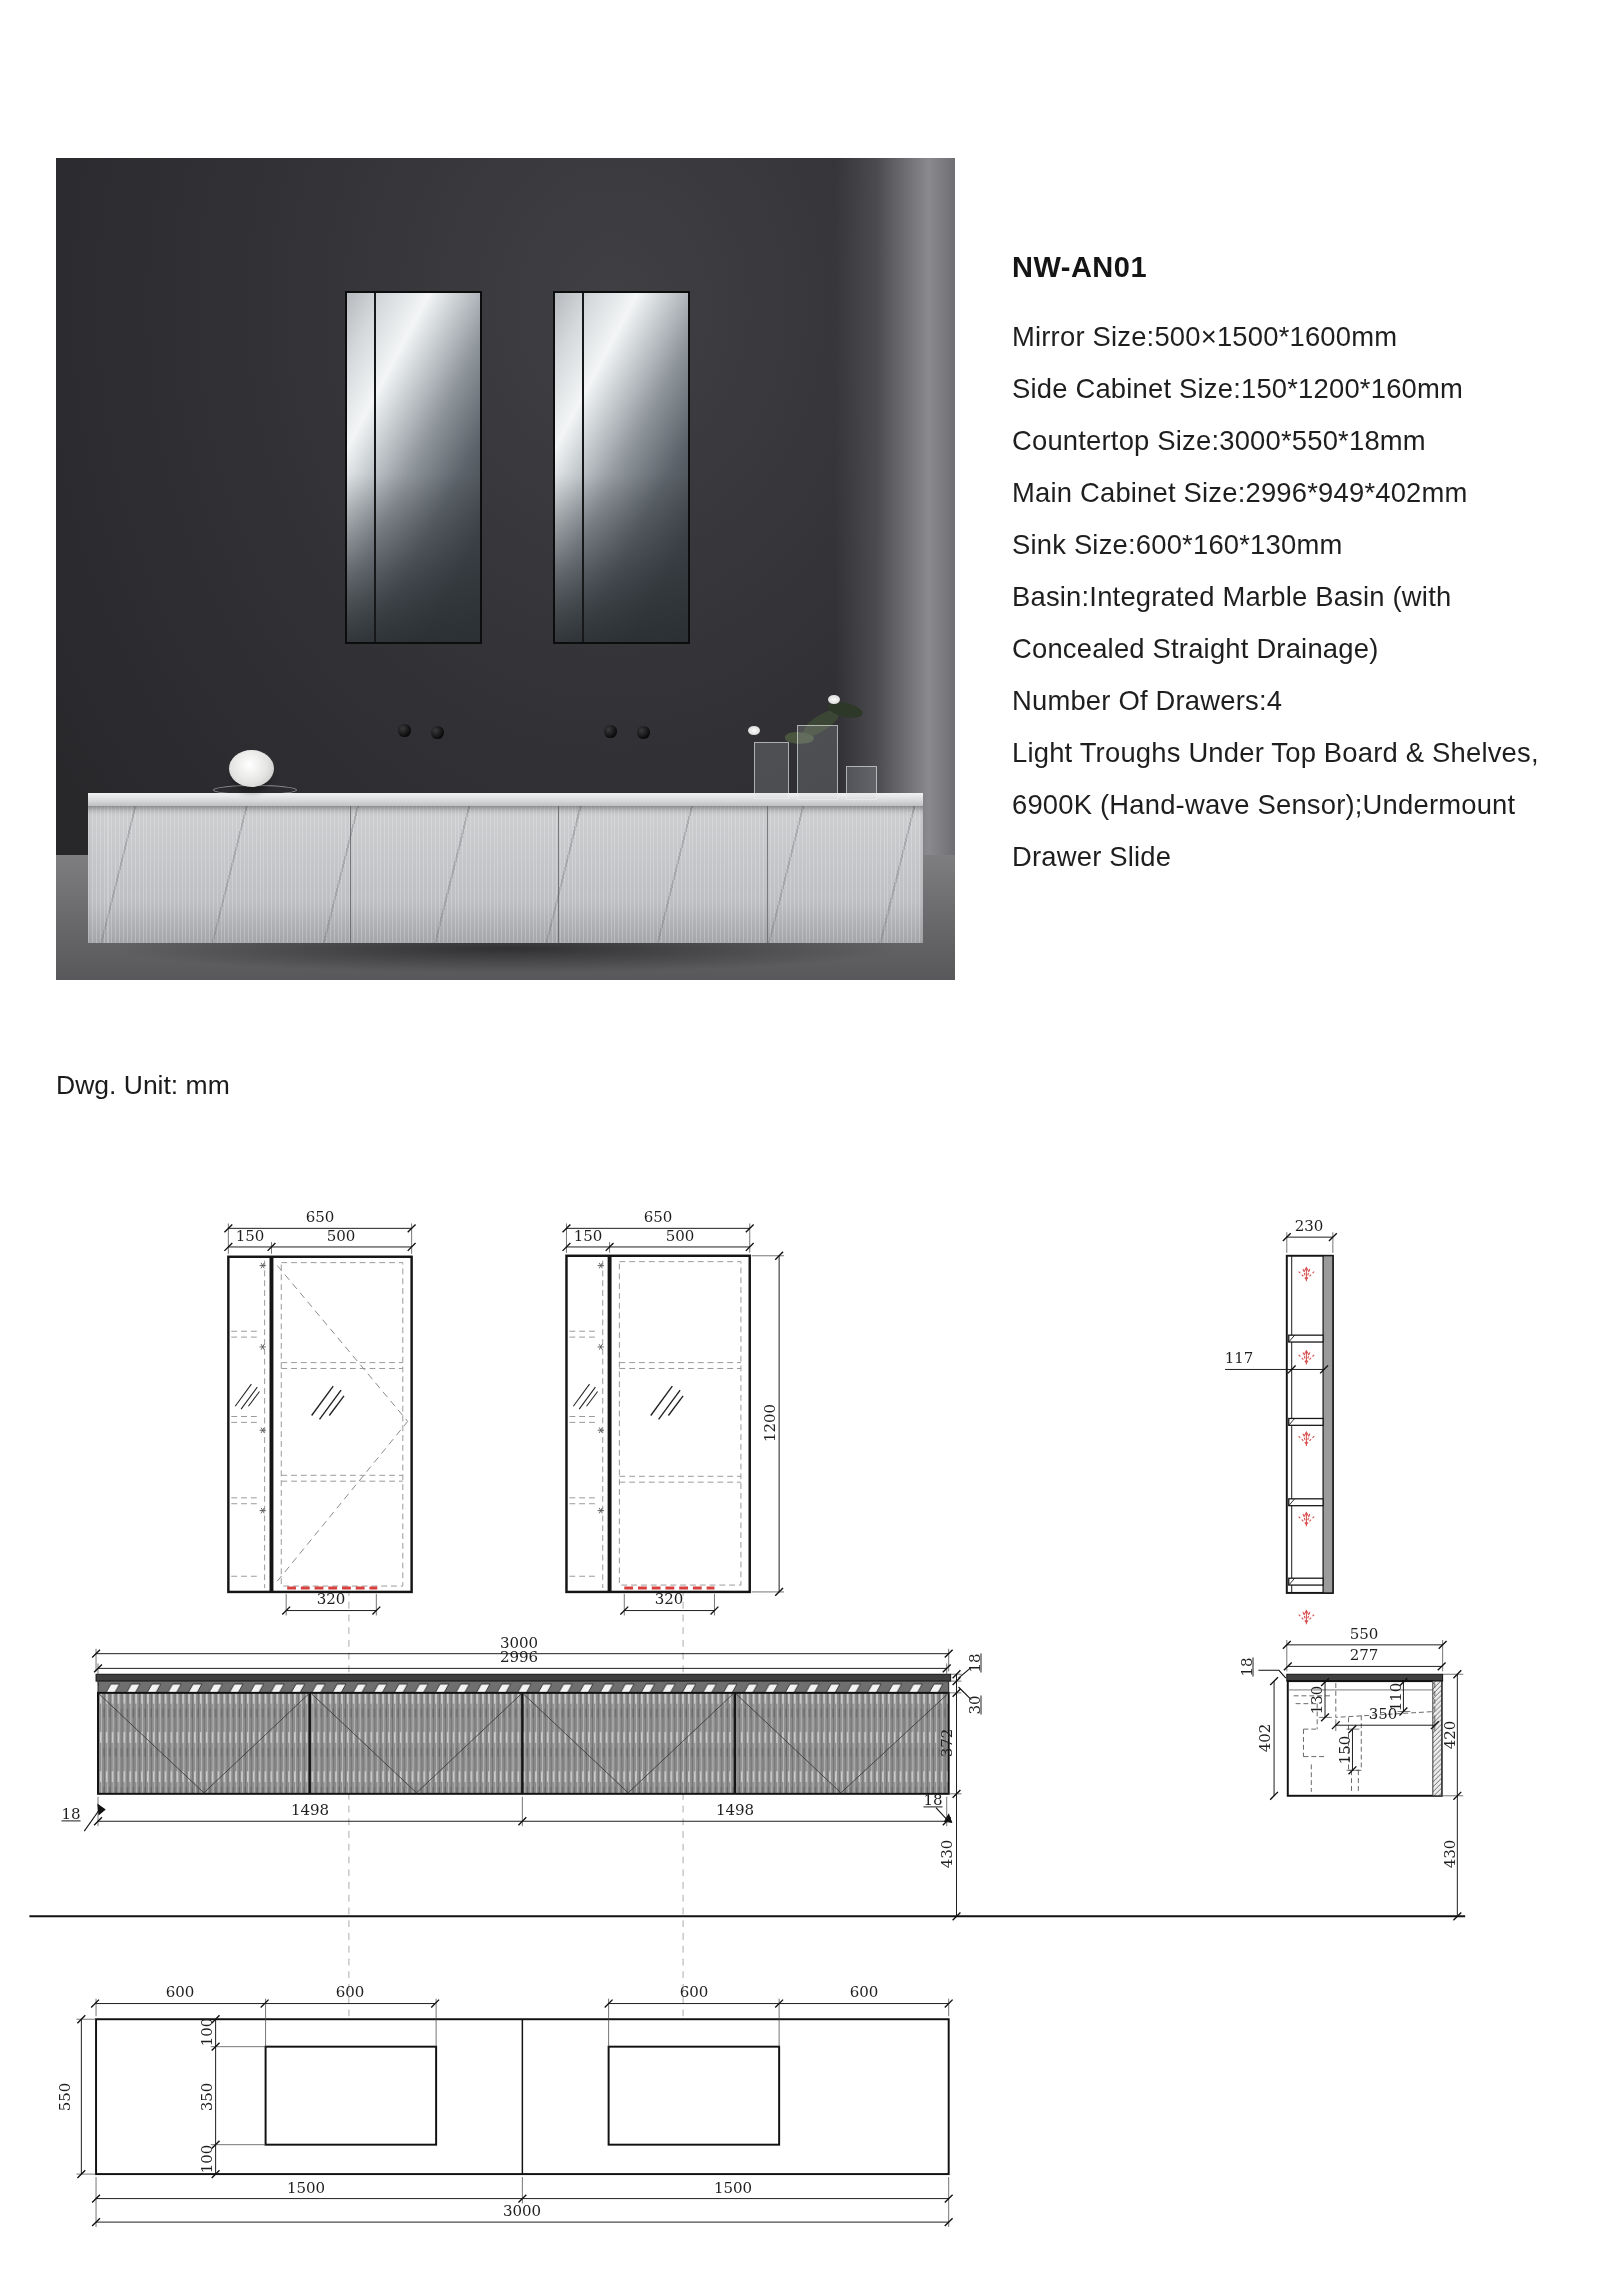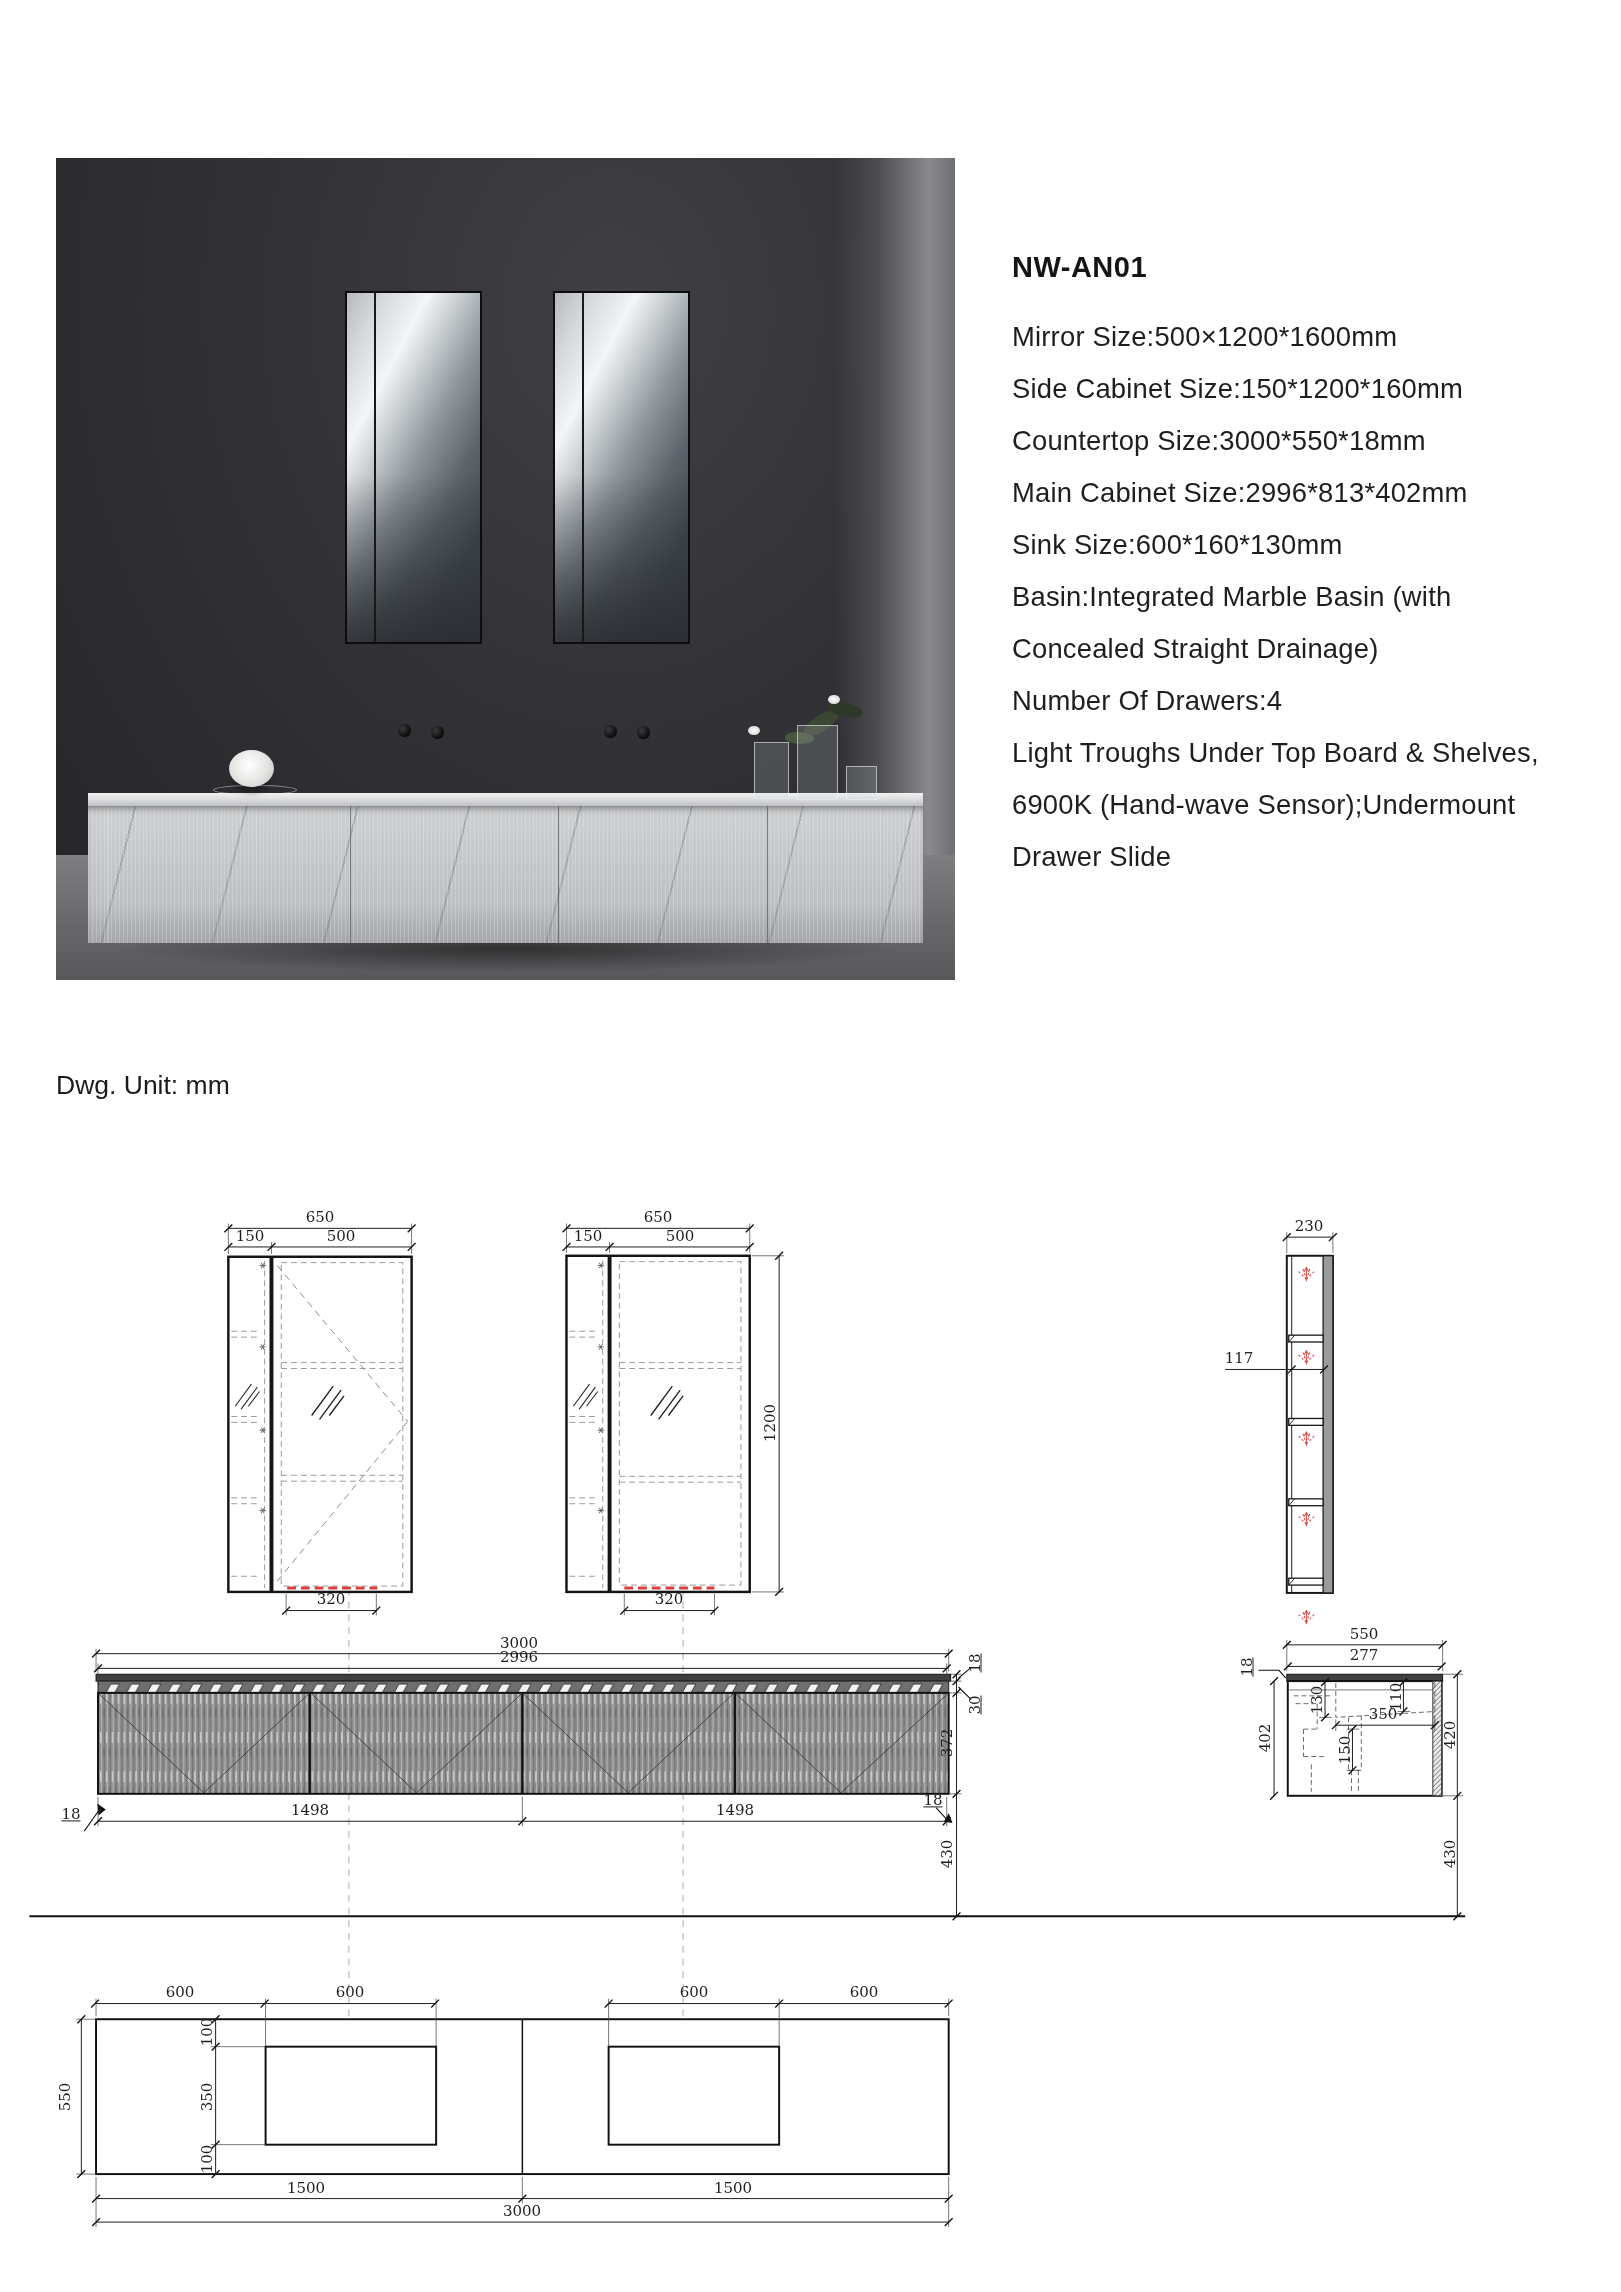--- a/index.html
+++ b/index.html
@@ -79,24 +79,24 @@
   <div class="leaf" style="left:729px;top:574px;width:29px;height:11.8px;transform:rotate(8deg);background:#4a5540;"></div>
   <div class="vase" style="left:698px;top:584px;width:33px;height:55px;"></div>
   <div class="vase" style="left:741px;top:567px;width:39px;height:73px;"></div>
   <div class="vase" style="left:790px;top:608px;width:29px;height:32px;"></div>
   <div class="bud" style="left:692px;top:568px;"></div>
   <div class="bud" style="left:772px;top:537px;"></div>
 </div>
 
 <div class="abs model-title">NW-AN01</div>
 <div class="abs specs">
-  <div class="spec-line">Mirror Size:500×1200*1600mm</div>
+  <div class="spec-line">Mirror Size:500×1500*1600mm</div>
   <div class="spec-line">Side Cabinet Size:150*1200*160mm</div>
   <div class="spec-line">Countertop Size:3000*550*18mm</div>
-  <div class="spec-line">Main Cabinet Size:2996*813*402mm</div>
+  <div class="spec-line">Main Cabinet Size:2996*949*402mm</div>
   <div class="spec-line">Sink Size:600*160*130mm</div>
   <div class="spec-line">Basin:Integrated Marble Basin (with</div>
   <div class="spec-line">Concealed Straight Drainage)</div>
   <div class="spec-line">Number Of Drawers:4</div>
   <div class="spec-line">Light Troughs Under Top Board &amp; Shelves,</div>
   <div class="spec-line">6900K (Hand-wave Sensor);Undermount</div>
   <div class="spec-line">Drawer Slide</div>
 </div>
 
 <div class="abs unit-label">Dwg. Unit: mm</div>

